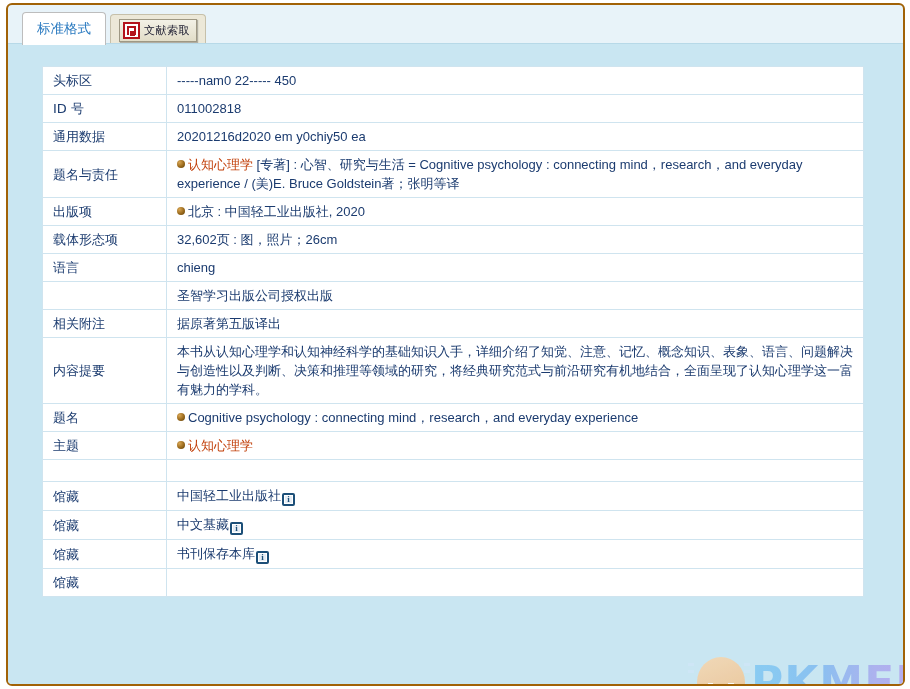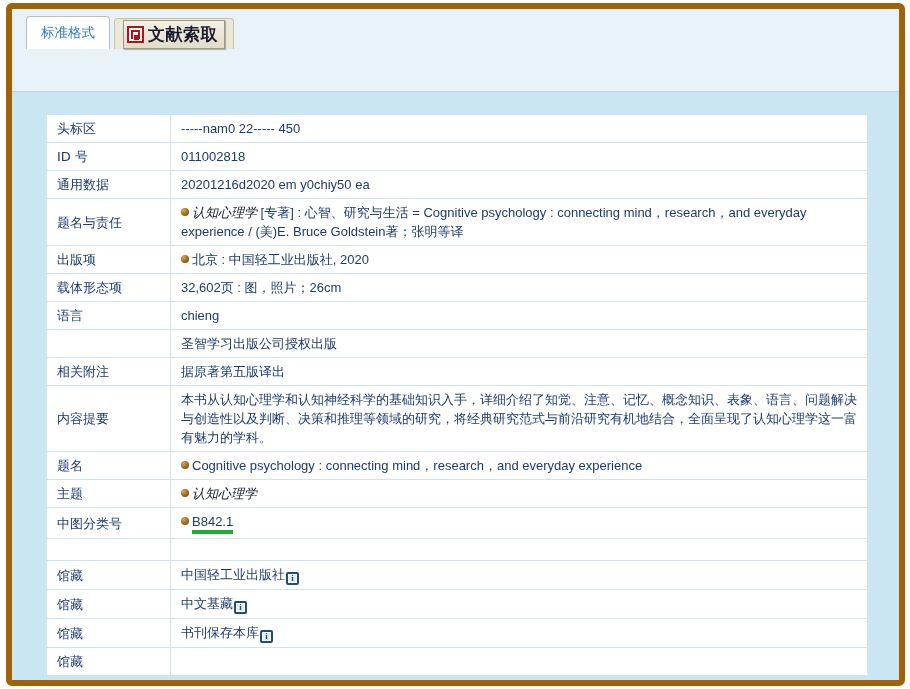--- a/index.html
+++ b/index.html
@@ -9,21 +9,21 @@
     font-family: "Liberation Sans", "DejaVu Sans", sans-serif;
     background: #ffffff;
     overflow: hidden;
     position: relative;
   }
   .page {
     position: absolute;
     left: 6px; top: 3px;
     width: 899px; height: 683px;
     background: #e8f3f9;
-    border: 6px solid #a16207;
+    border: 2px solid #a16207;
     border-radius: 6px;
     overflow: hidden;
   }
   
   .tabbar {
     position: absolute;
     left: 14px; top: 5px;
     height: 35px;
     display: flex;
     align-items: flex-end;
@@ -80,32 +80,31 @@
     border: 2px solid #b4121a;
     border-bottom: none;
   }
   .seal-icon::after {
     content: "";
     position: absolute;
     left: 5px; top: 7px; width: 5px; height: 5px;
     background: #b4121a;
   }
   .req-label {
-    font-size: 17px;
-    font-weight: bold;
+    font-size: 11px;
+    font-weight: normal;
     color: #1a1a2e;
     letter-spacing: .5px;
   }
   
   .content {
     position: absolute;
     left: 0; top: 38px; right: 0; bottom: 0;
     background: #c9e6f2;
     border-top: 1px solid #b7d9e8;
-    margin-top: 44px;
   }
   table.meta {
     position: absolute;
     left: 34px; top: 22px;
     width: 822px;
     border-collapse: collapse;
     background: #ffffff;
     table-layout: fixed;
   }
   table.meta td {
@@ -128,24 +127,23 @@
 
   .bullet {
     display: inline-block;
     width: 8px; height: 8px;
     border-radius: 50%;
     background: radial-gradient(circle at 32% 30%, #d8a552 0%, #9a6a1d 55%, #5c3c07 100%);
     margin-right: 3px;
     vertical-align: 1px;
   }
   a.lnk {
-    color: #0f172a;
+    color: #c2410c;
     text-decoration: none;
     cursor: pointer;
-    font-style: italic;
   }
   .hl-green {
     display: inline-block;
     border-bottom: 4px solid #1faa35;
     padding-bottom: 1px;
     line-height: 15px;
   }
   .info-icon {
     display: inline-block;
     width: 13px; height: 13px;
@@ -279,24 +277,20 @@
           <td class="val cjk">本书从认知心理学和认知神经科学的基础知识入手，详细介绍了知觉、注意、记忆、概念知识、表象、语言、问题解决与创造性以及判断、决策和推理等领域的研究，将经典研究范式与前沿研究有机地结合，全面呈现了认知心理学这一富有魅力的学科。</td>
         </tr>
         <tr>
           <td class="lbl cjk">题名</td>
           <td class="val"><span class="bullet"></span><span>Cognitive psychology : connecting mind，research，and everyday experience</span></td>
         </tr>
         <tr>
           <td class="lbl cjk">主题</td>
           <td class="val"><span class="bullet"></span><a class="lnk cjk">认知心理学</a></td>
         </tr>
-        <tr>
-          <td class="lbl cjk">中图分类号</td>
-          <td class="val"><span class="bullet"></span><span class="hl-green">B842.1</span></td>
-        </tr>
         <tr class="blank">
           <td class="lbl"></td>
           <td class="val"></td>
         </tr>
         <tr>
           <td class="lbl cjk">馆藏</td>
           <td class="val"><span class="cjk">中国轻工业出版社</span><span class="info-icon">i</span></td>
         </tr>
         <tr>
           <td class="lbl cjk">馆藏</td>

